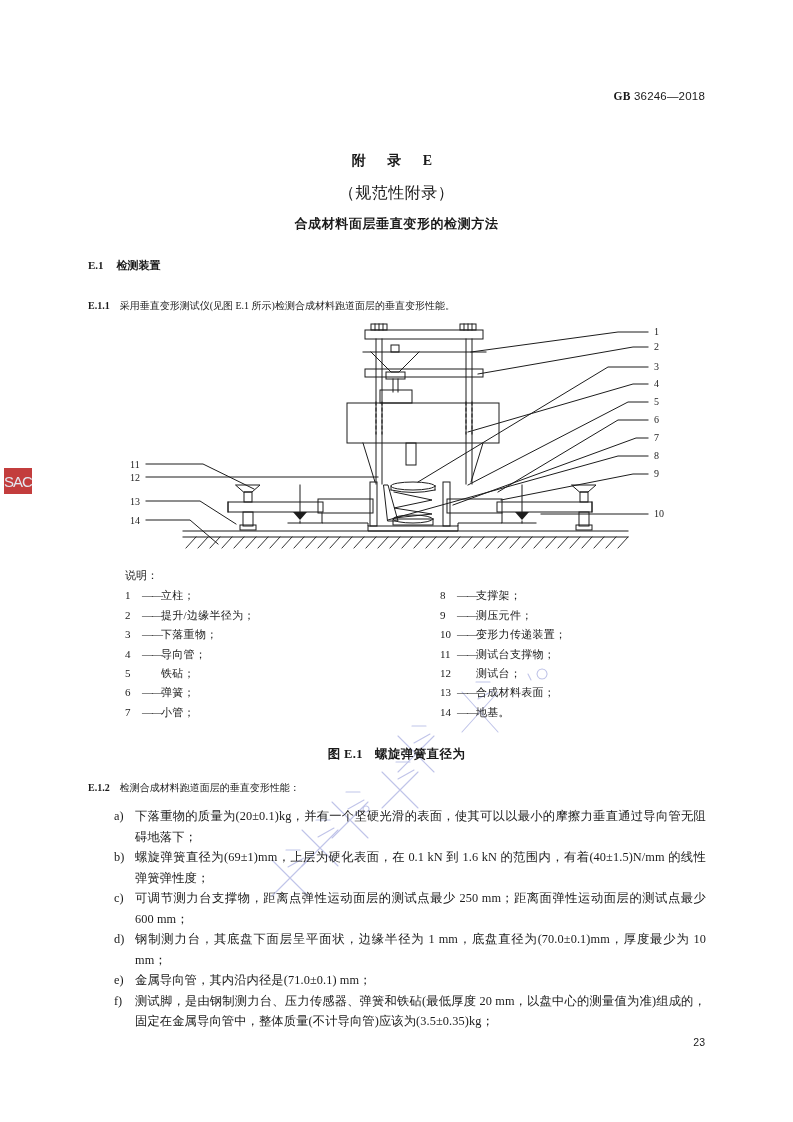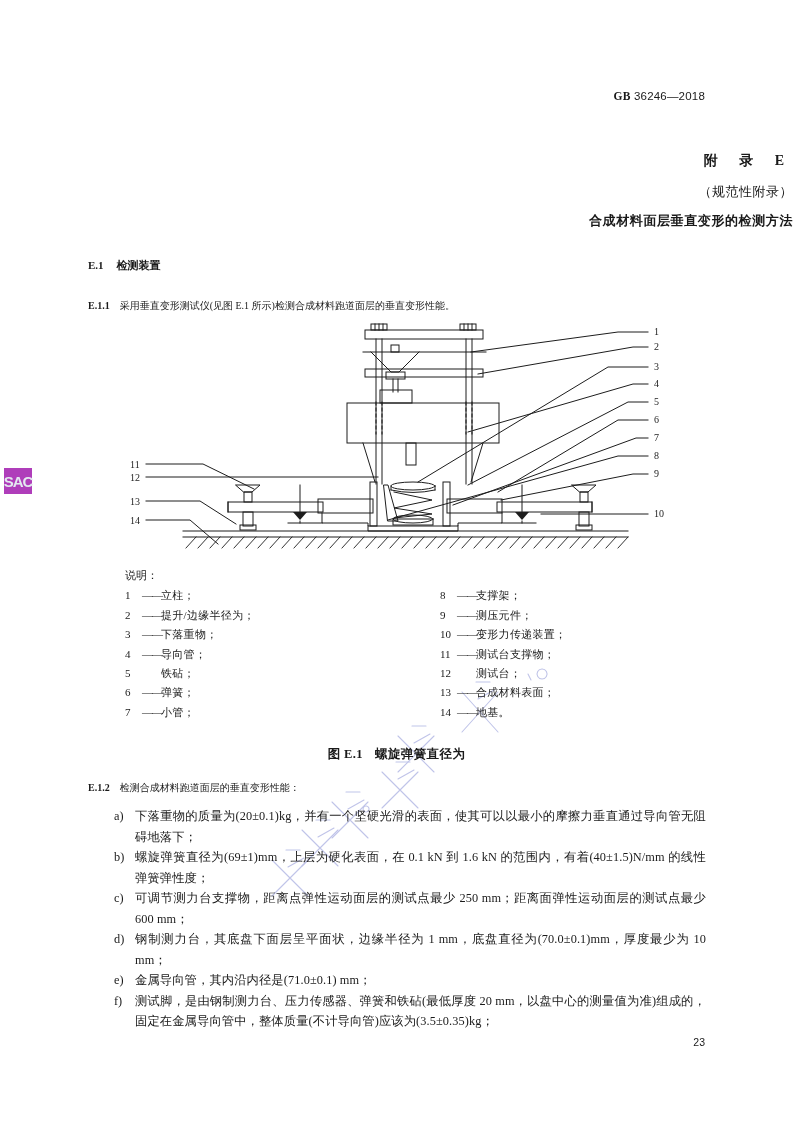--- a/index.html
+++ b/index.html
@@ -36,30 +36,30 @@
     font-weight: normal;
     letter-spacing: 0.2px;
   }
 
   
   .annex-block {
     position: absolute;
     top: 152px;
     left: 0;
     width: 793px;
-    text-align: right;
+    text-align: center;
   }
   .annex-title {
     font-size: 14px;
     font-weight: bold;
     letter-spacing: 9px;
     margin-bottom: 13px;
   }
   .annex-sub {
-    font-size: 13px;
+    font-size: 16px;
     margin-bottom: 11px;
     letter-spacing: 0.5px;
   }
   .annex-name {
     font-size: 13px;
     font-weight: bold;
     letter-spacing: 0.6px;
   }
 
   
@@ -185,24 +185,24 @@
 
   
   .watermark-left {
     position: absolute;
     left: 4px;
     top: 468px;
     width: 28px;
     height: 26px;
     color: #dfe4ee;
     font-size: 15px;
-    font-weight: bold;
+    font-weight: normal;
     font-family: "Liberation Sans", sans-serif;
     letter-spacing: -1px;
-    background: #a21caf;
+    background: #b91c1c;
     display: flex;
     align-items: center;
     justify-content: center;
     opacity: .85;
   }
   .scribble {
     position: absolute;
     left: 88px;
     top: 322px;
     width: 618px;

